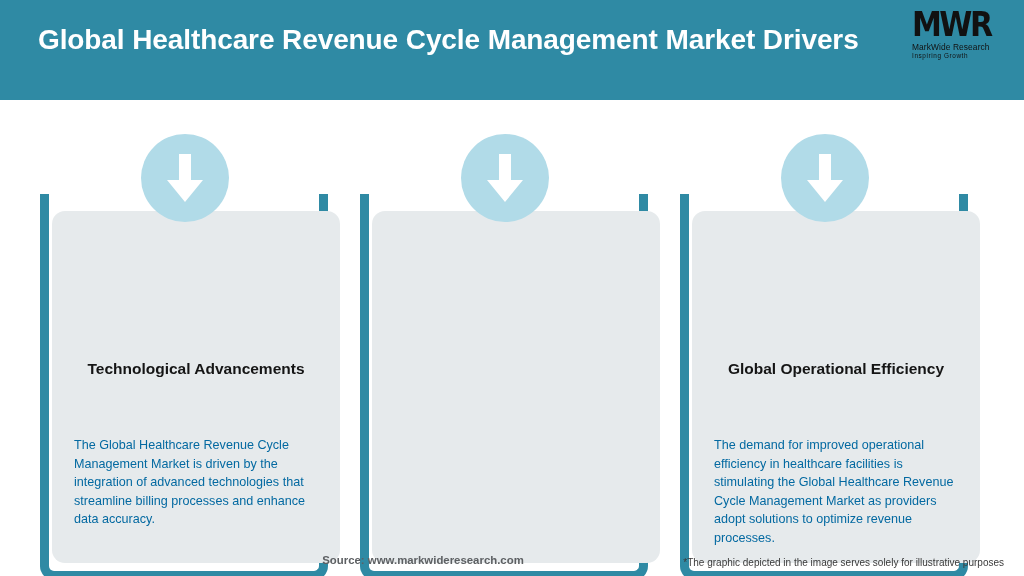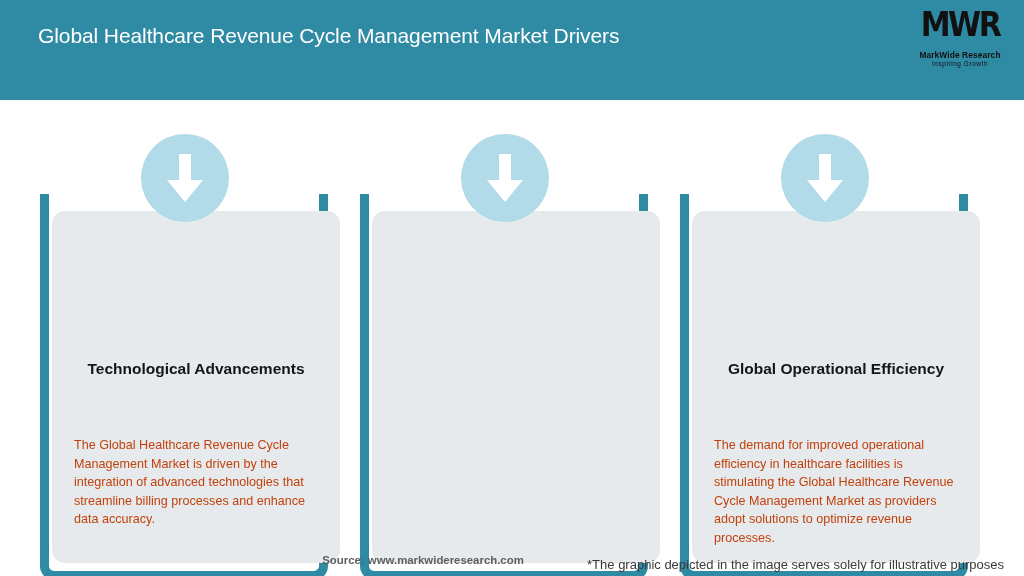--- a/index.html
+++ b/index.html
@@ -23,52 +23,51 @@
     top: 0;
     width: 1024px;
     height: 100px;
     background: #2f8aa4;
     box-sizing: border-box;
   }
   .header-title {
     position: absolute;
     left: 38px;
     top: 24px;
-    font-size: 21px;
-    font-weight: normal;
+    font-size: 28px;
+    font-weight: bold;
     color: #ffffff;
     letter-spacing: -0.1px;
     white-space: nowrap;
   }
 
   
   .logo {
     position: absolute;
     right: 16px;
     top: 8px;
     width: 96px;
     height: 58px;
-    text-align: center;
   }
   .logo-mark {
     display: block;
     font-size: 30px;
     font-weight: bold;
     line-height: 30px;
     color: #111111;
     letter-spacing: -2.5px;
     font-family: "DejaVu Sans", sans-serif;
     transform: scaleY(1.12);
     transform-origin: center top;
   }
   .logo-name {
     display: block;
-    margin-top: 13px;
+    margin-top: 5px;
     font-size: 8.4px;
-    font-weight: bold;
+    font-weight: normal;
     line-height: 9px;
     color: #111111;
     letter-spacing: 0.1px;
   }
   .logo-tag {
     display: block;
     font-size: 6.4px;
     line-height: 8px;
     color: #111111;
     letter-spacing: 0.6px;
@@ -147,40 +146,40 @@
     box-sizing: border-box;
     line-height: 20px;
   }
   .card-body {
     position: absolute;
     left: 22px;
     right: 22px;
     top: 225px;
     font-size: 12.6px;
     line-height: 18.6px;
-    color: #c2410c;
+    color: #0369a1;
     text-align: left;
   }
 
   
   .source {
     position: absolute;
     left: 0;
     width: 846px;
     top: 554px;
     text-align: center;
     font-size: 11.4px;
     font-weight: bold;
     color: #5d6063;
   }
   .disclaimer {
     position: absolute;
     right: 20px;
     top: 557px;
-    font-size: 13px;
+    font-size: 10px;
     color: #3a3a3a;
     white-space: nowrap;
   }
 </style>
 </head>
 <body>
 
 <div class="header">
   <div class="header-title">Global Healthcare Revenue Cycle Management Market Drivers</div>
 

